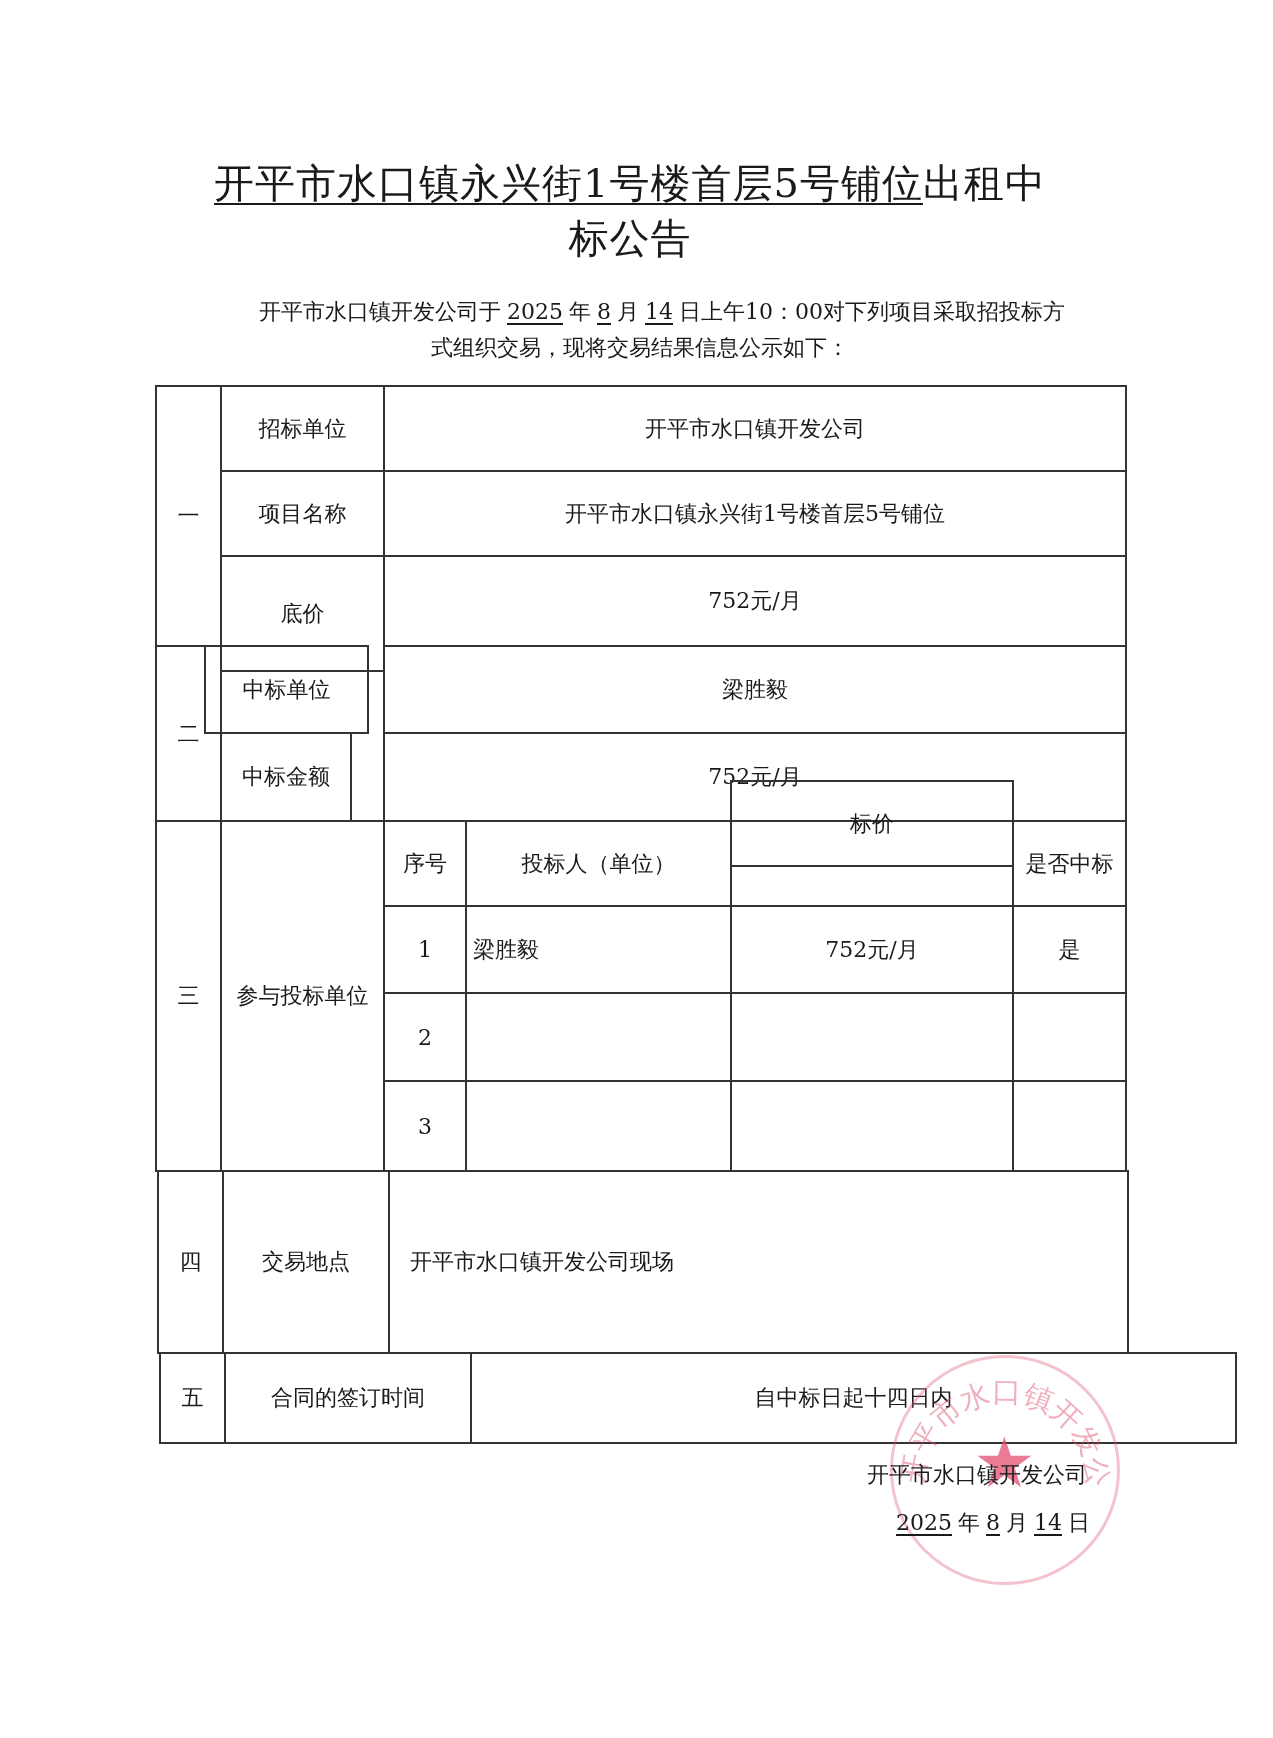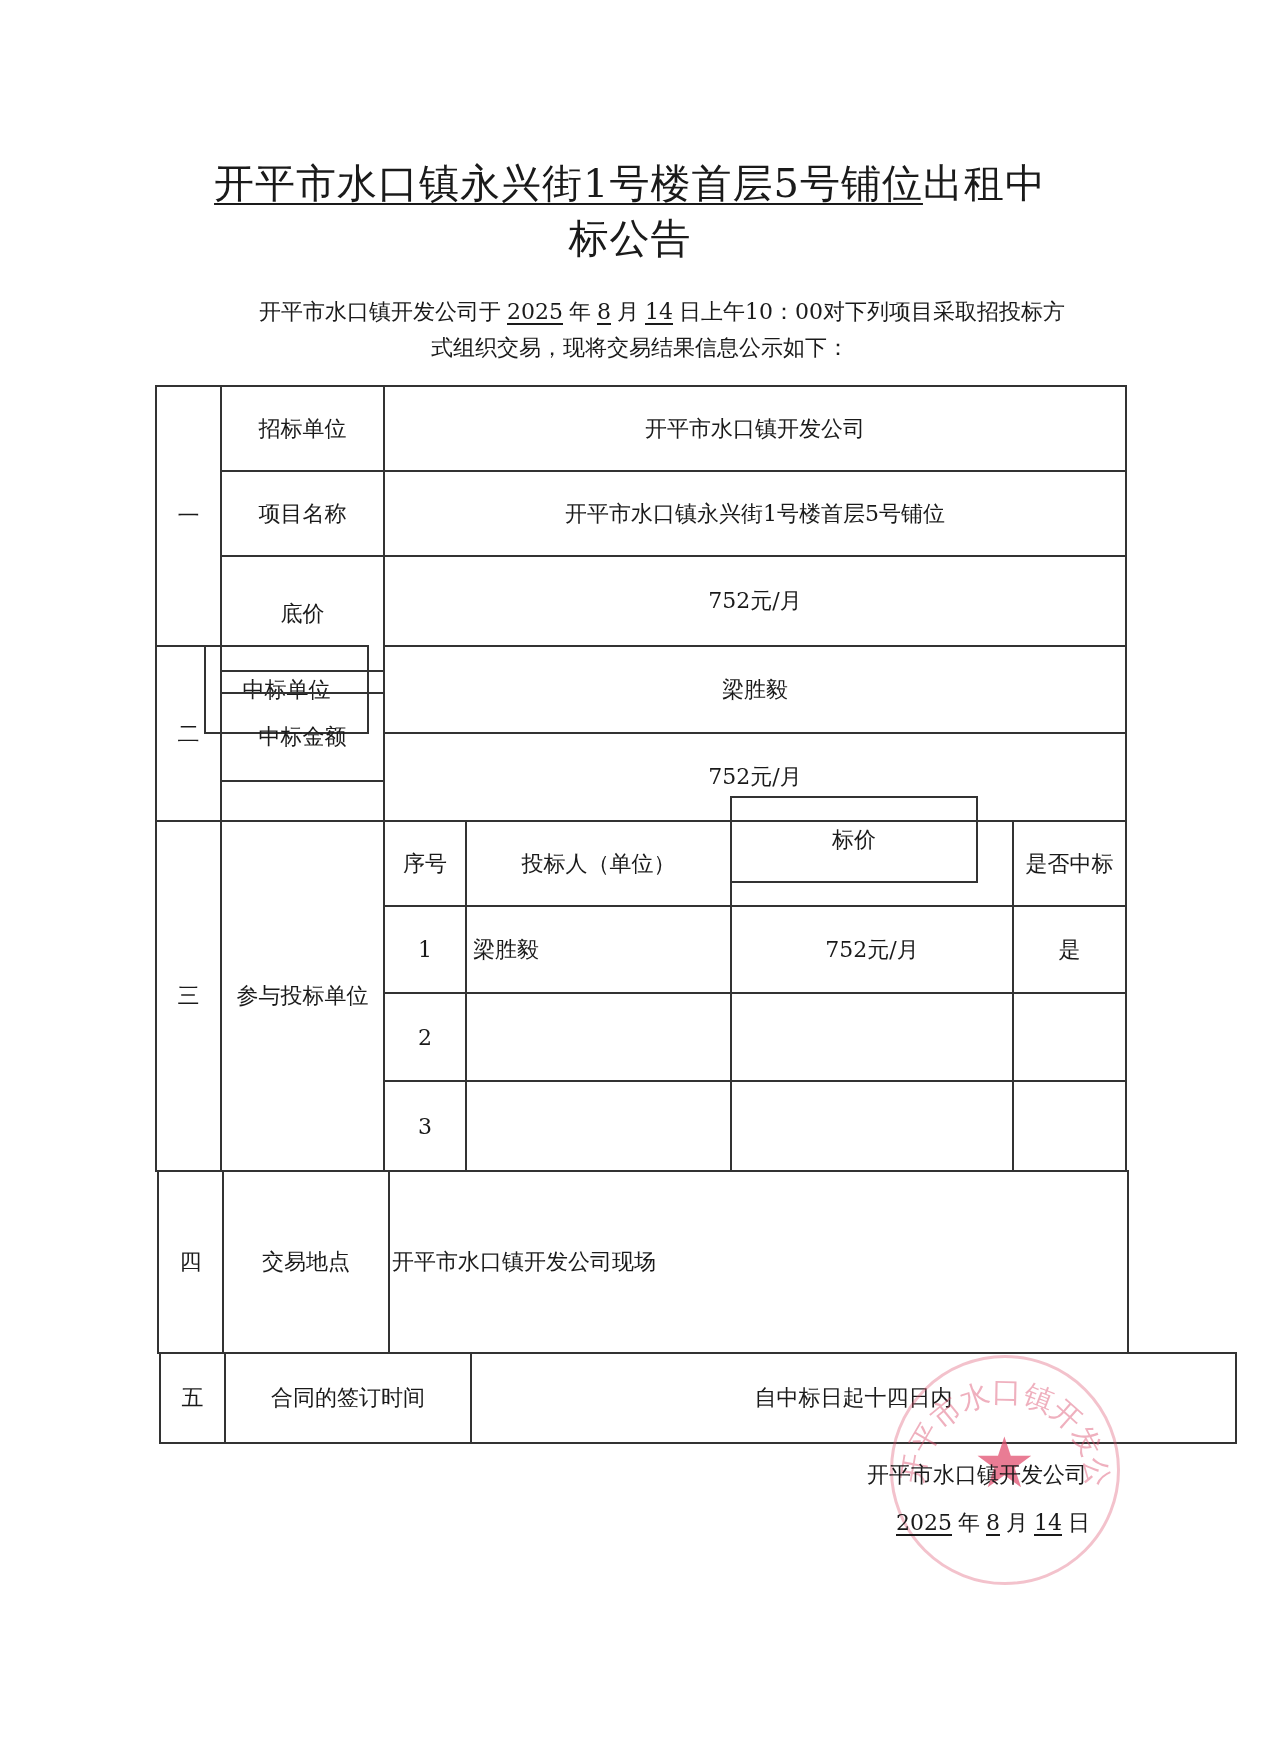--- a/index.html
+++ b/index.html
@@ -9,21 +9,21 @@
   .title1 { top:158px; }
   .title1 .ul { text-decoration:underline; text-decoration-thickness:2px; text-underline-offset:6px; }
   .title2 { top:213px; }
   .intro { position:absolute; left:160px; width:960px; font-size:22px; line-height:36px;text-align:center; }
   .intro1 { top:294px; text-indent:44px; }
   .intro2 { top:330px; }
   .u { text-decoration:underline; text-underline-offset:4px; padding:0 6px; }
   .cell { position:absolute; box-sizing:border-box; border:2px solid #333; display:flex; align-items:center; justify-content:center;
           font-size:22px; text-align:center; }
   .cell.left { justify-content:flex-start; padding-left:6px; }
-  .cell.multi { flex-direction:column; align-items:flex-start; justify-content:center; padding-left:2px; }
+  .cell.multi { flex-direction:column; align-items:flex-start; justify-content:center; padding-left:20px; }
   .cell.multi div { line-height:62px; }
   .sign { position:absolute; font-size:22px; }
   .stamp { position:absolute; left:890px; top:1355px; width:230px; height:230px; border-radius:50%;
            border:3px solid rgba(220,80,110,0.35); box-sizing:border-box; }
   .stamp .star { position:absolute; left:80px; top:70px; font-size:70px; color:rgba(226,80,112,0.75); line-height:70px; }
   .stamp .ring { position:absolute; left:0; top:0; width:100%; height:100%; }
 </style>
 </head>
 <body>
 
@@ -37,28 +37,28 @@
 <div class="cell" style="left:220px;top:385px;width:165px;height:87px;">招标单位</div>
 <div class="cell" style="left:383px;top:385px;width:744px;height:87px;">开平市水口镇开发公司</div>
 <div class="cell" style="left:220px;top:470px;width:165px;height:87px;">项目名称</div>
 <div class="cell" style="left:383px;top:470px;width:744px;height:87px;">开平市水口镇永兴街1号楼首层5号铺位</div>
 <div class="cell" style="left:220px;top:555px;width:165px;height:117px;">底价</div>
 <div class="cell" style="left:383px;top:555px;width:744px;height:92px;">752元/月</div>
 
 <div class="cell" style="left:155px;top:645px;width:67px;height:177px;">二</div>
 <div class="cell" style="left:204px;top:645px;width:165px;height:89px;">中标单位</div>
 <div class="cell" style="left:383px;top:645px;width:744px;height:89px;">梁胜毅</div>
-<div class="cell" style="left:220px;top:692px;width:165px;height:90px;text-align:center;">中标金额</div>
+<div class="cell" style="left:220px;top:732px;width:132px;height:90px;text-align:center;">中标金额</div>
 <div class="cell" style="left:383px;top:732px;width:744px;height:90px;">752元/月</div>
 
 <div class="cell" style="left:155px;top:820px;width:67px;height:352px;">三</div>
 <div class="cell" style="left:220px;top:820px;width:165px;height:352px;font-family:Liberation Mono, monospace;">参与投标单位</div>
 <div class="cell" style="left:383px;top:820px;width:84px;height:87px;">序号</div>
 <div class="cell" style="left:465px;top:820px;width:267px;height:87px;">投标人（单位）</div>
-<div class="cell" style="left:730px;top:796px;width:248px;height:87px;">标价</div>
+<div class="cell" style="left:730px;top:780px;width:284px;height:87px;">标价</div>
 <div class="cell" style="left:1012px;top:820px;width:115px;height:87px;">是否中标</div>
 
 <div class="cell" style="left:383px;top:905px;width:84px;height:89px;">1</div>
 <div class="cell left" style="left:465px;top:905px;width:267px;height:89px;">梁胜毅</div>
 <div class="cell" style="left:730px;top:905px;width:284px;height:89px;">752元/月</div>
 <div class="cell" style="left:1012px;top:905px;width:115px;height:89px;">是</div>
 
 <div class="cell" style="left:383px;top:992px;width:84px;height:90px;">2</div>
 <div class="cell left" style="left:465px;top:992px;width:267px;height:90px;"></div>
 <div class="cell" style="left:730px;top:992px;width:284px;height:90px;"></div>

